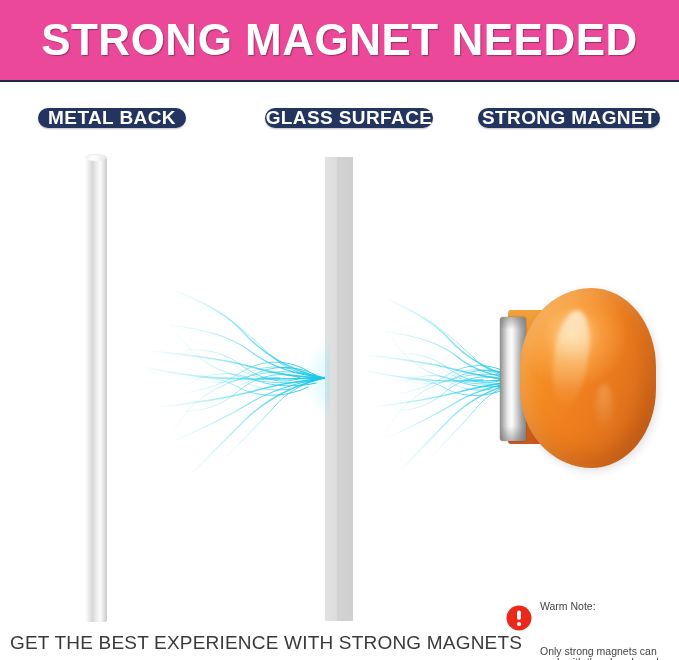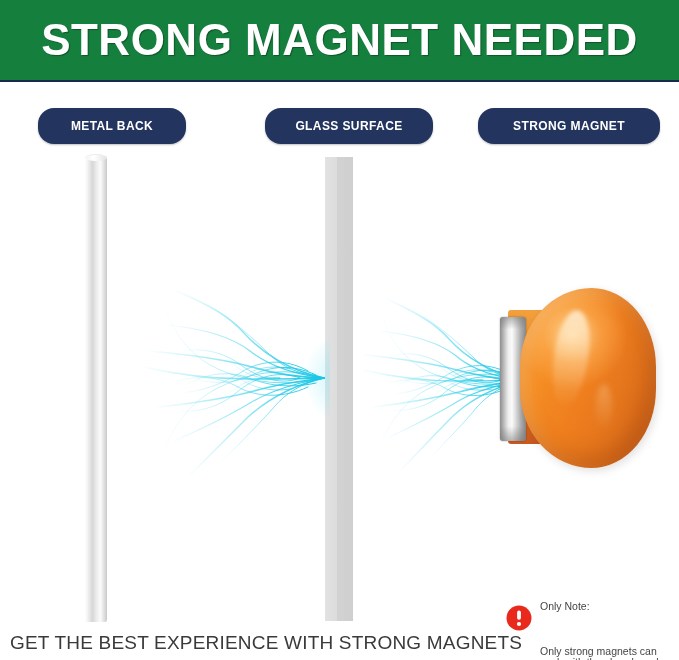--- a/index.html
+++ b/index.html
@@ -18,21 +18,21 @@
     overflow: hidden;
   }
 
   
   #header {
     position: absolute;
     left: 0;
     top: 0;
     width: 679px;
     height: 82px;
-    background: #15803d;
+    background: #ec4899;
     border-bottom: 2px solid #1a2a4d;
     box-sizing: border-box;
   }
   #header-title {
     position: absolute;
     left: 0;
     top: 14px;
     width: 679px;
     text-align: center;
     color: #ffffff;
@@ -41,25 +41,25 @@
     letter-spacing: 0.5px;
     line-height: 52px;
     font-family: "Liberation Sans", sans-serif;
     text-shadow: 1px 1px 1px rgba(0,0,0,0.35);
   }
 
   
   .pill {
     position: absolute;
     top: 108px;
-    height: 36px;
+    height: 20px;
     background: #23355f;
     border-radius: 16px;
     color: #ffffff;
-    font-size: 12px;
+    font-size: 19px;
     font-weight: bold;
     letter-spacing: 0.4px;
     display: flex;
     align-items: center;
     justify-content: center;
     box-sizing: border-box;
     box-shadow: 0 1px 2px rgba(0,0,0,0.25);
   }
   #pill-metal-back  { left: 38px;  width: 148px; }
   #pill-glass-surface { left: 265px; width: 168px; }
@@ -362,18 +362,18 @@
 
   <div id="bottom-caption">GET THE BEST EXPERIENCE WITH STRONG MAGNETS</div>
 
   <div id="warn-note">
     <svg id="warn-icon" viewBox="0 0 26 26">
       <circle cx="13" cy="13" r="12.5" fill="#e8291c"></circle>
       <rect x="11.1" y="5.6" width="3.8" height="9.2" rx="1.8" fill="#ffffff"></rect>
       <circle cx="13" cy="19" r="2.1" fill="#ffffff"></circle>
     </svg>
     <div id="warn-text">
-      <span id="warn-title">Only Note:</span>
+      <span id="warn-title">Warm Note:</span>
       <span id="warn-body">Only strong magnets can work with the glass board due to its thickness</span>
     </div>
   </div>
 
 </div>
 
 </body></html>

